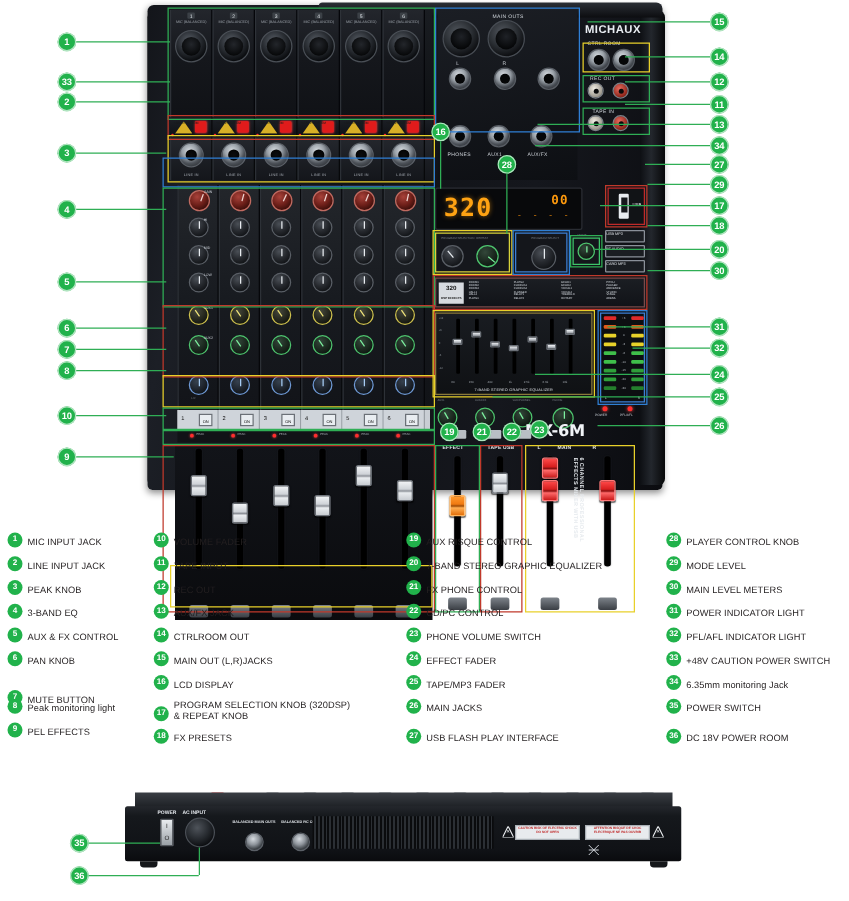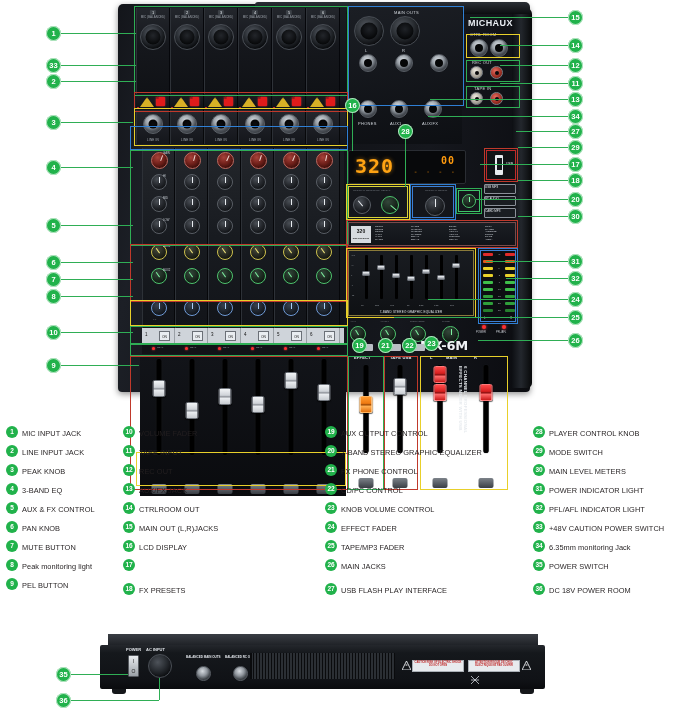--- a/index.html
+++ b/index.html
@@ -982,31 +982,31 @@
         <span class="lg-txt">3-BAND EQ</span>
       </div>
     <div class="lg-item" style="top:84px;width:115px">
         <span class="lg-num">5</span>
         <span class="lg-txt">AUX &amp; FX CONTROL</span>
       </div>
     <div class="lg-item" style="top:103px;width:115px">
         <span class="lg-num">6</span>
         <span class="lg-txt">PAN KNOB</span>
       </div>
-    <div class="lg-item" style="top:122px;width:115px">
+    <div class="lg-item" style="top:134px;width:115px">
         <span class="lg-num">7</span>
         <span class="lg-txt">MUTE BUTTON</span>
       </div>
     <div class="lg-item" style="top:141px;width:115px">
         <span class="lg-num">8</span>
         <span class="lg-txt">Peak monitoring light</span>
       </div>
     <div class="lg-item" style="top:160px;width:115px">
         <span class="lg-num">9</span>
-        <span class="lg-txt">PEL BUTTON</span>
+        <span class="lg-txt">PEL EFFECTS</span>
       </div>
   </div>
 
   <div class="lg-col" style="left:123px;width:200px">
     <div class="lg-item" style="top:8px;width:200px">
         <span class="lg-num">10</span>
         <span class="lg-txt">VOLUME FADER</span>
       </div>
     <div class="lg-item" style="top:27px;width:200px">
         <span class="lg-num">11</span>
@@ -1027,47 +1027,49 @@
     <div class="lg-item" style="top:103px;width:200px">
         <span class="lg-num">15</span>
         <span class="lg-txt">MAIN OUT (L,R)JACKS</span>
       </div>
     <div class="lg-item" style="top:122px;width:200px">
         <span class="lg-num">16</span>
         <span class="lg-txt">LCD DISPLAY</span>
       </div>
     <div class="lg-item" style="top:141px;width:200px">
         <span class="lg-num">17</span>
+        <span class="lg-txt">PROGRAM SELECTION KNOB (320DSP)
+&amp; REPEAT KNOB</span>
       </div>
     <div class="lg-item" style="top:165px;width:200px">
         <span class="lg-num">18</span>
         <span class="lg-txt">FX PRESETS</span>
       </div>
   </div>
 
   <div class="lg-col" style="left:325px;width:200px">
     <div class="lg-item" style="top:8px;width:200px">
         <span class="lg-num">19</span>
-        <span class="lg-txt">AUX OUTPUT CONTROL</span>
+        <span class="lg-txt">AUX RISQUE CONTROL</span>
       </div>
     <div class="lg-item" style="top:27px;width:200px">
         <span class="lg-num">20</span>
         <span class="lg-txt">7-BAND STEREO GRAPHIC EQUALIZER</span>
       </div>
     <div class="lg-item" style="top:46px;width:200px">
         <span class="lg-num">21</span>
         <span class="lg-txt">FX PHONE CONTROL</span>
       </div>
     <div class="lg-item" style="top:65px;width:200px">
         <span class="lg-num">22</span>
         <span class="lg-txt">CD/PC CONTROL</span>
       </div>
     <div class="lg-item" style="top:84px;width:200px">
         <span class="lg-num">23</span>
-        <span class="lg-txt">KNOB VOLUME CONTROL</span>
+        <span class="lg-txt">PHONE VOLUME SWITCH</span>
       </div>
     <div class="lg-item" style="top:103px;width:200px">
         <span class="lg-num">24</span>
         <span class="lg-txt">EFFECT FADER</span>
       </div>
     <div class="lg-item" style="top:122px;width:200px">
         <span class="lg-num">25</span>
         <span class="lg-txt">TAPE/MP3 FADER</span>
       </div>
     <div class="lg-item" style="top:141px;width:200px">
@@ -1080,21 +1082,21 @@
       </div>
   </div>
 
   <div class="lg-col" style="left:533px;width:146px">
     <div class="lg-item" style="top:8px;width:146px">
         <span class="lg-num">28</span>
         <span class="lg-txt">PLAYER CONTROL KNOB</span>
       </div>
     <div class="lg-item" style="top:27px;width:146px">
         <span class="lg-num">29</span>
-        <span class="lg-txt">MODE SWITCH</span>
+        <span class="lg-txt">MODE LEVEL</span>
       </div>
     <div class="lg-item" style="top:46px;width:146px">
         <span class="lg-num">30</span>
         <span class="lg-txt">MAIN LEVEL METERS</span>
       </div>
     <div class="lg-item" style="top:65px;width:146px">
         <span class="lg-num">31</span>
         <span class="lg-txt">POWER  INDICATOR LIGHT</span>
       </div>
     <div class="lg-item" style="top:84px;width:146px">

